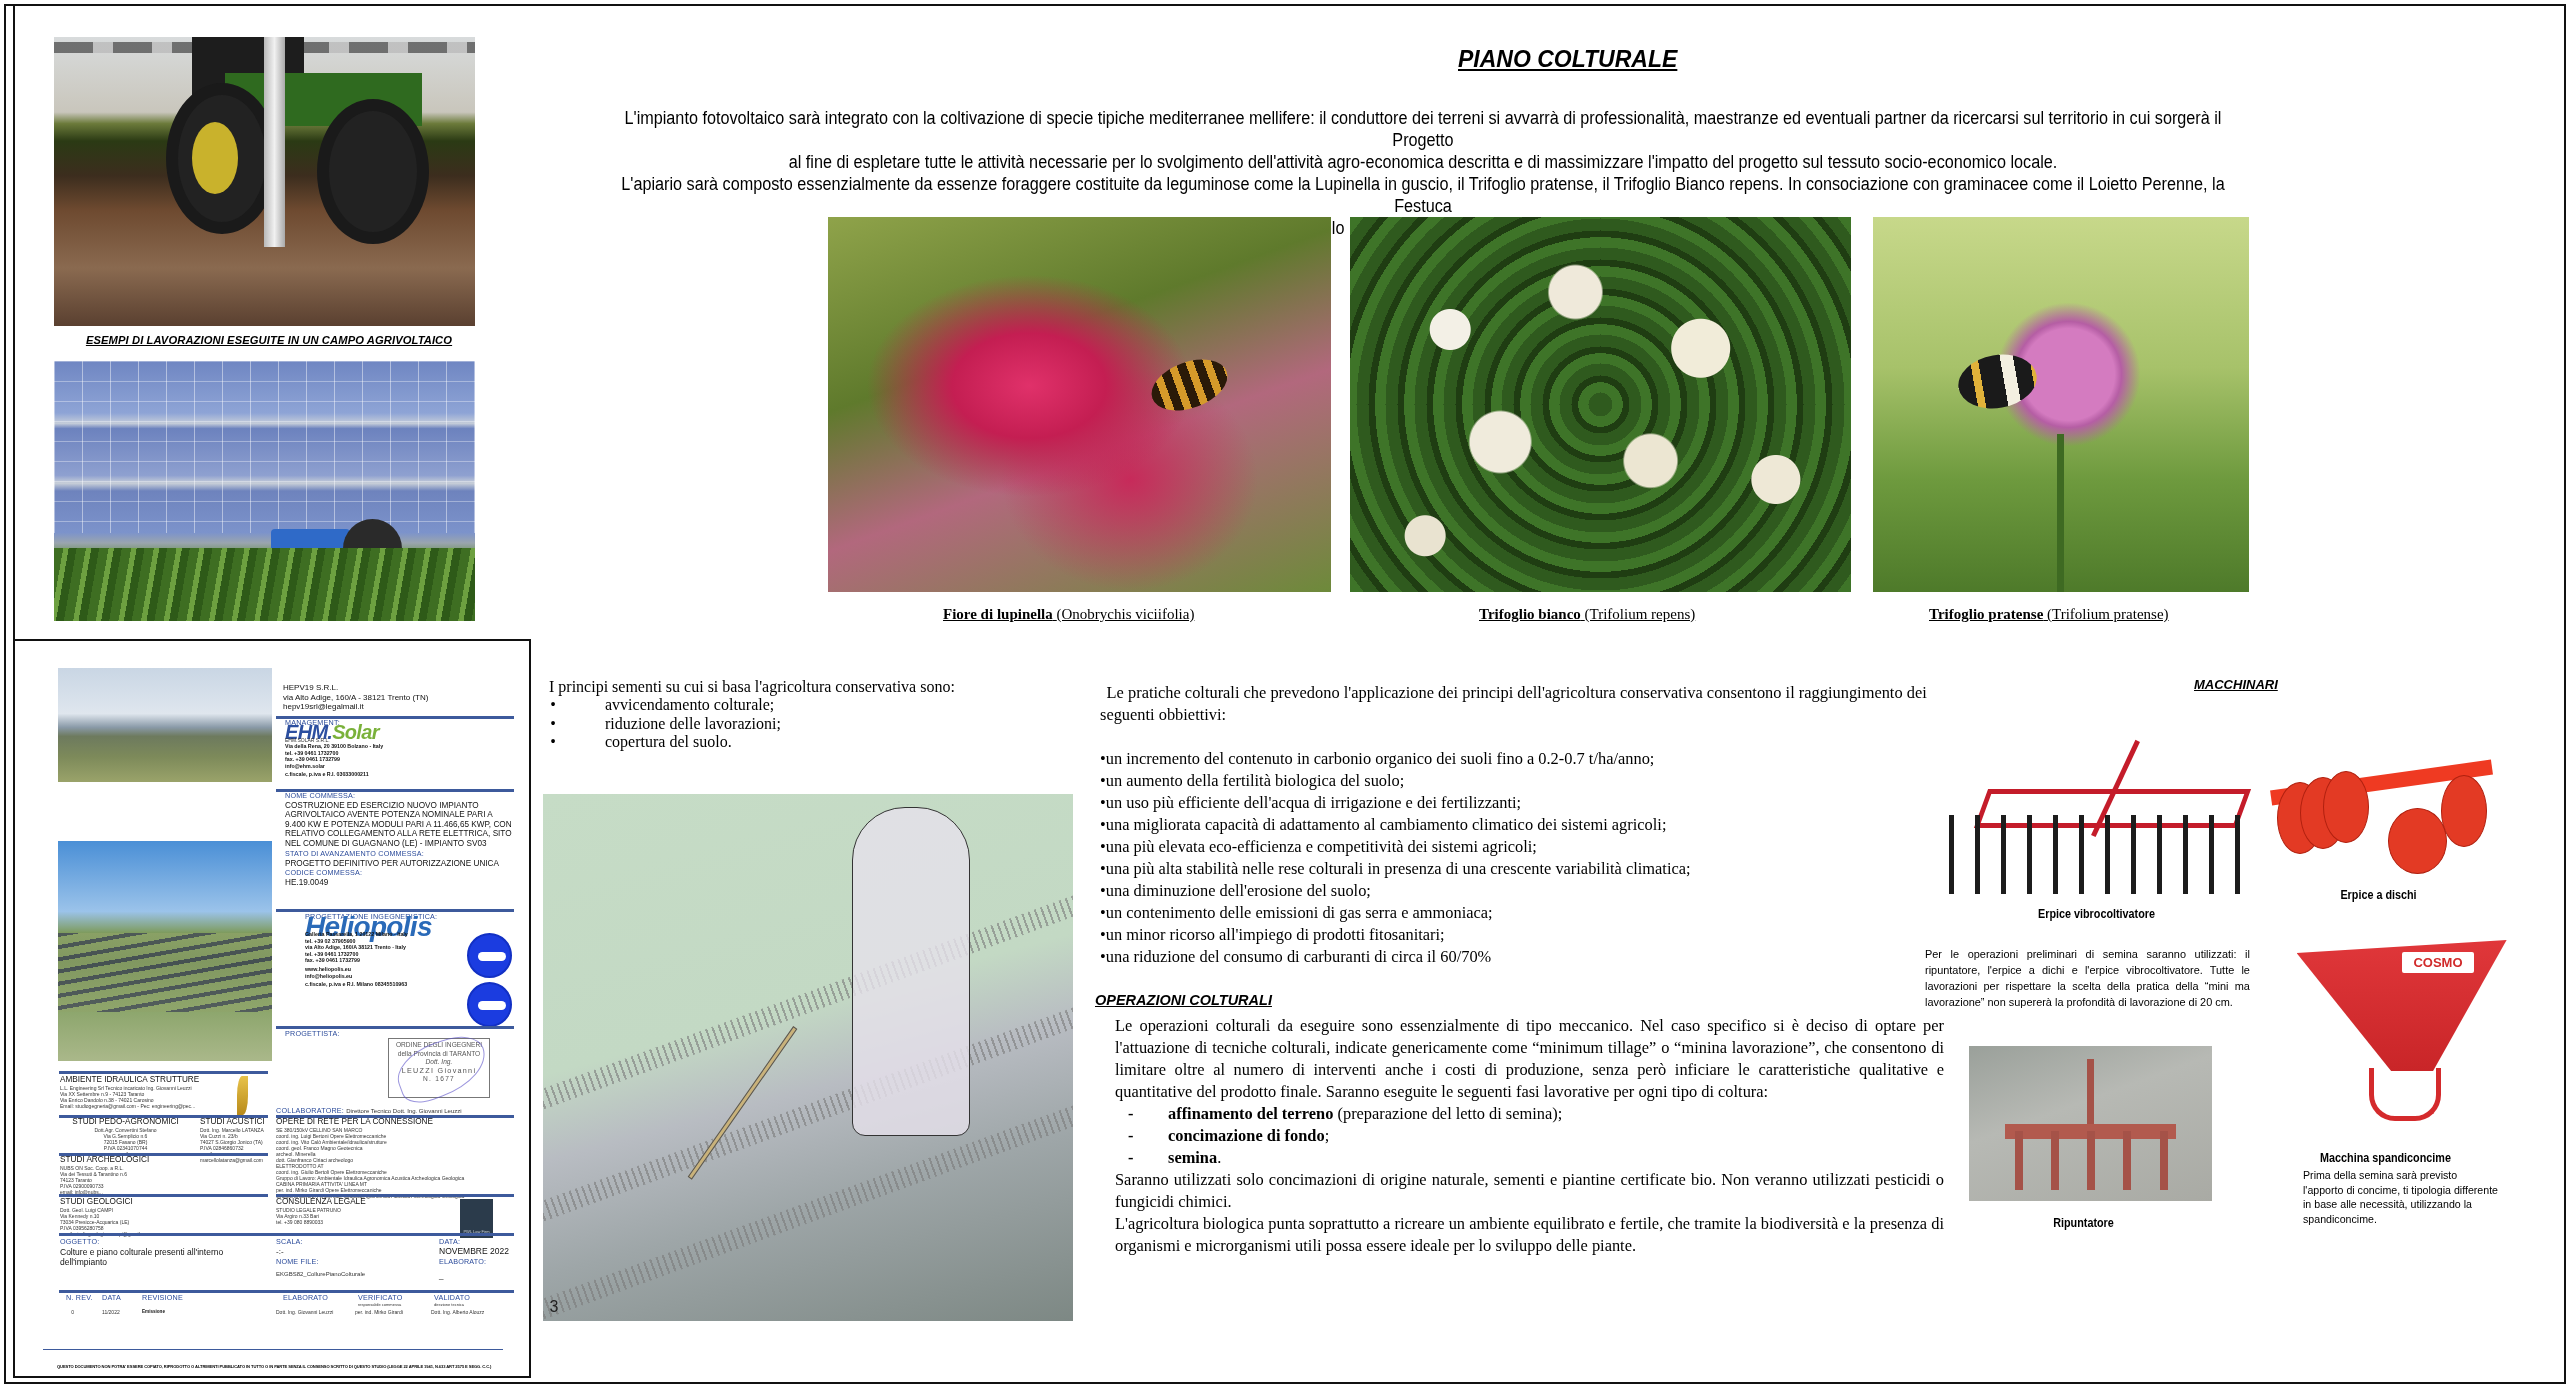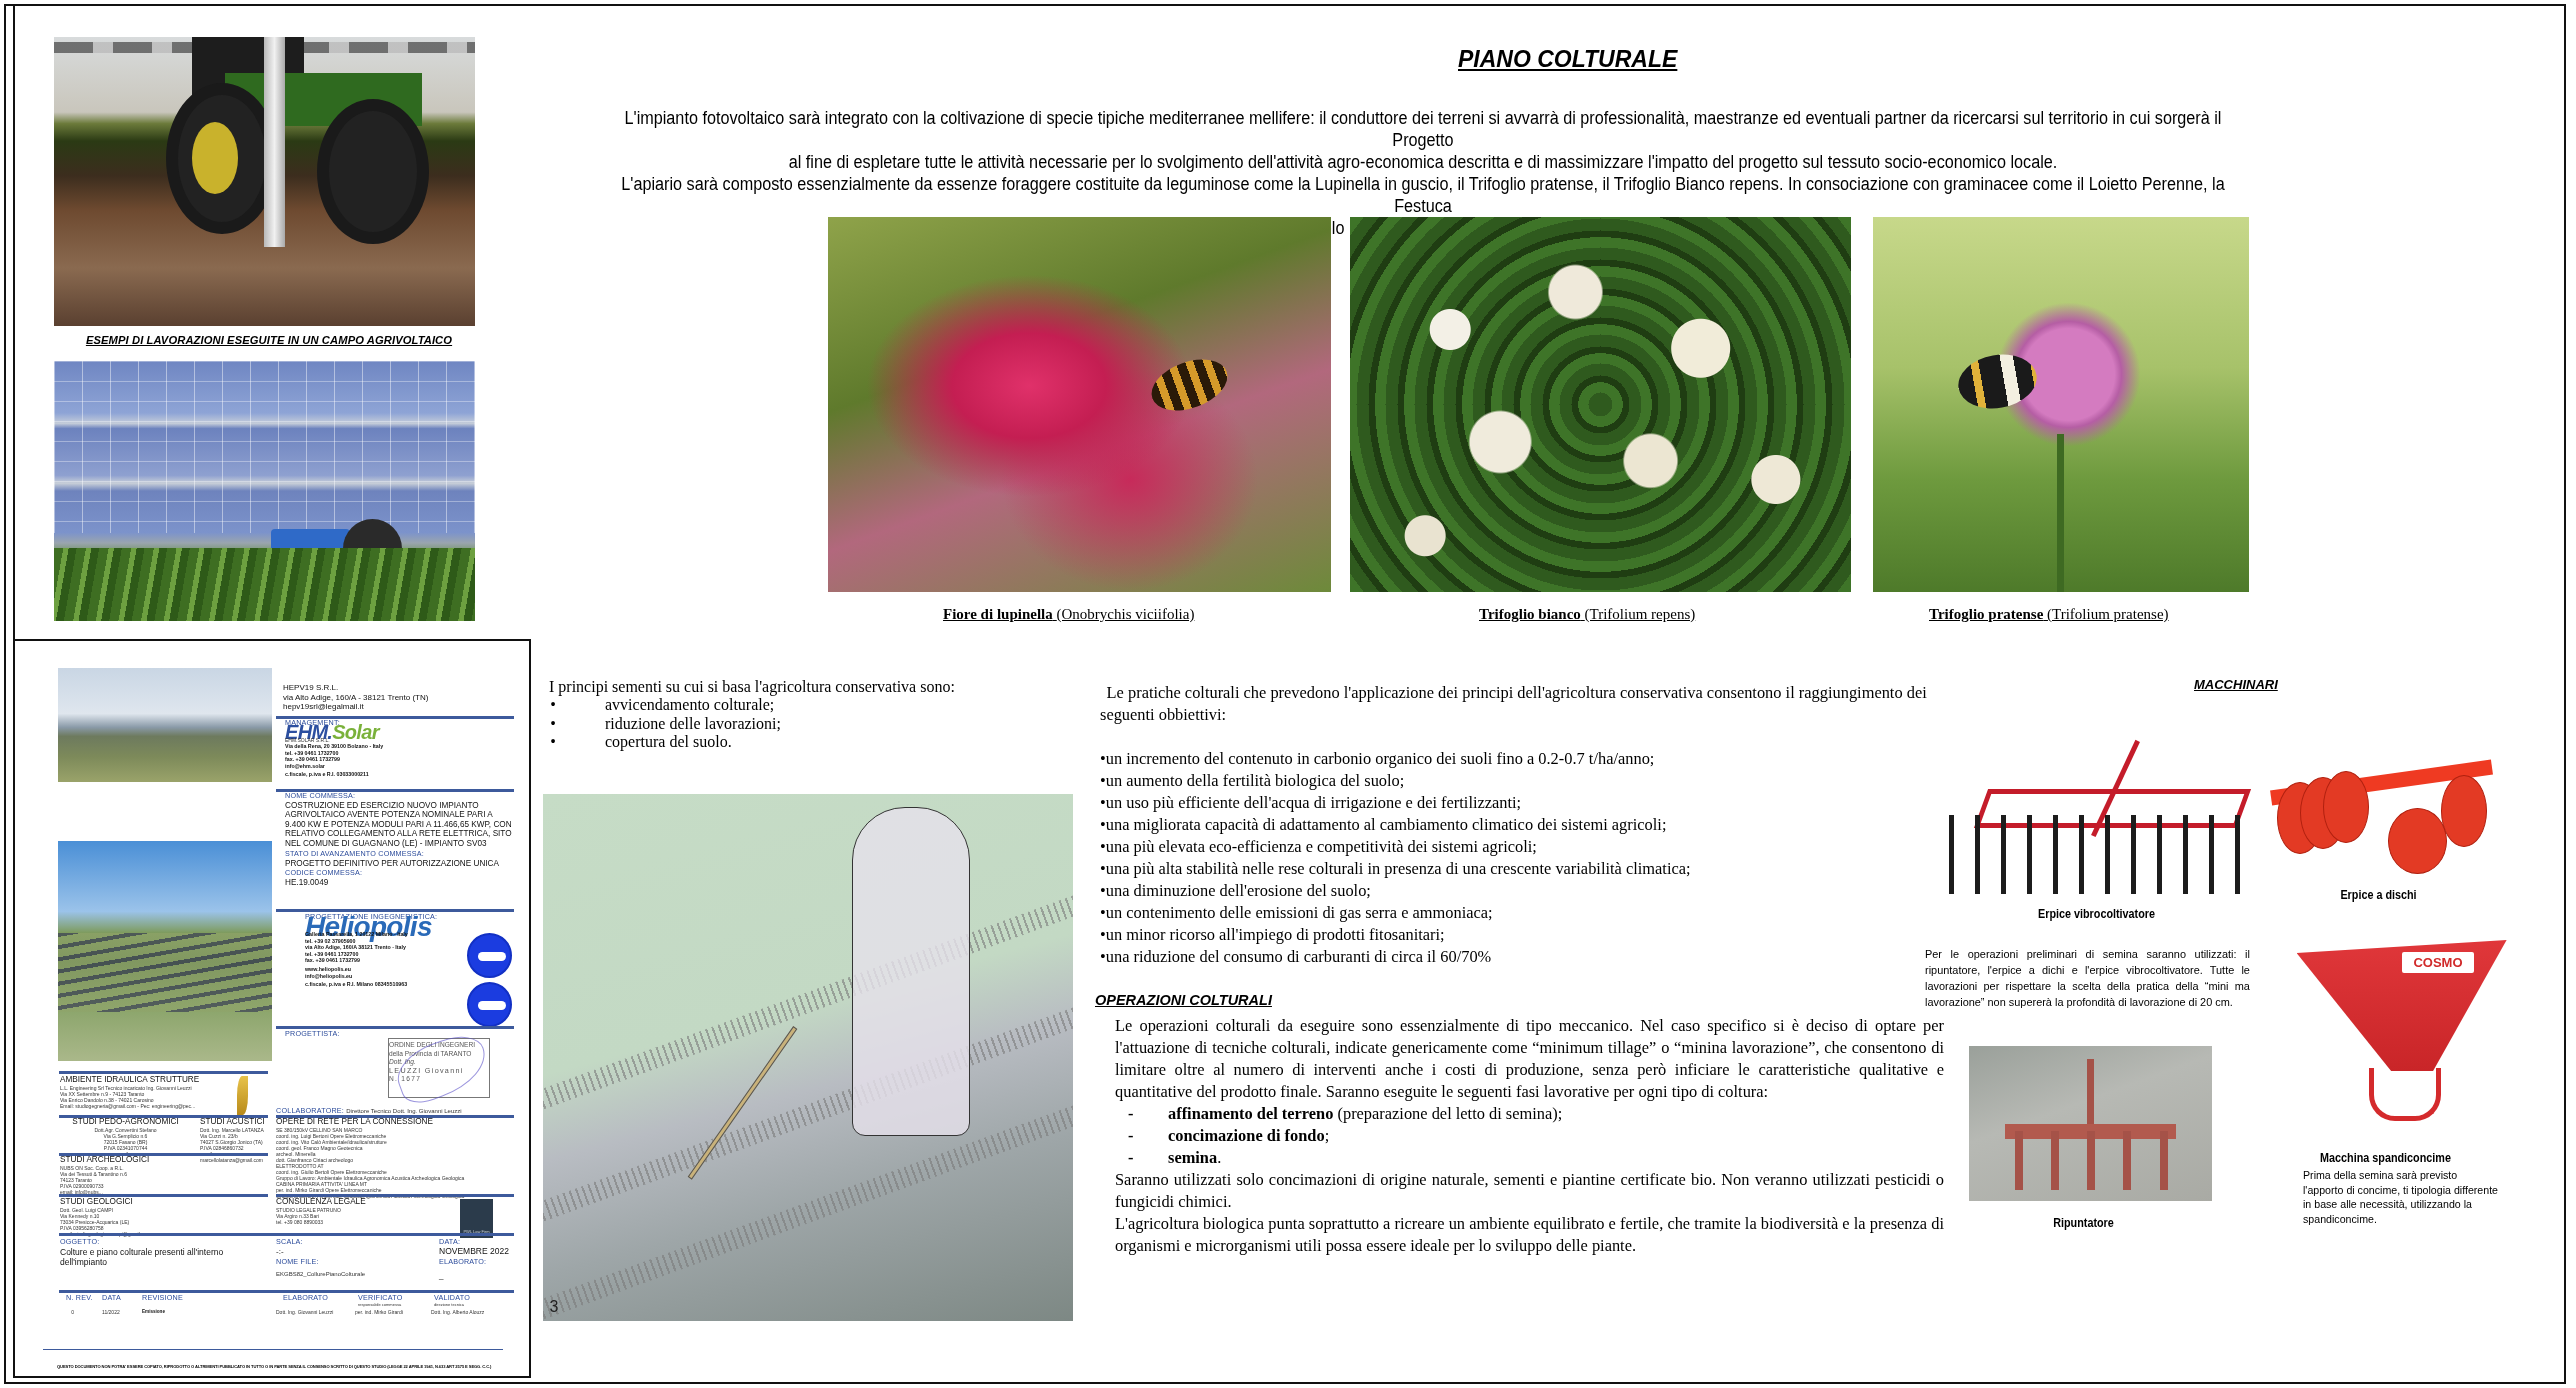--- a/index.html
+++ b/index.html
@@ -72,21 +72,21 @@
   .tb .lbl { color: #2a4a9a; font-size: 7.2px; letter-spacing: 0.2px; }
   .tb .big { font-size: 8.2px; text-transform: uppercase; }
   .tb-rule { position: absolute; height: 2.6px; background: #3d5a9c; }
   .tb-small { font-size: 5px; line-height: 6px; color: #333; }
   .tb-bold { font-weight: bold; font-size: 5.3px; line-height: 6.6px; }
   .ehm-logo { font-size: 20px; font-weight: bold; font-style: italic; color: #2c4fa0; letter-spacing: -0.7px; }
   .ehm-logo span { color: #7ab13a; }
   .helio-logo { font-size: 28px; font-weight: bold; font-style: italic; color: #2a6ab8; letter-spacing: -0.7px; }
   .g-logo { position: absolute; width: 45px; height: 45px; border-radius: 50%; background: #1b3ce0; border: 2px solid #1230c4; }
   .g-logo::after { content: ""; position: absolute; left: 9.2px; top: 17px; width: 28px; height: 9.2px; background: #fff; border-radius: 5.3px; }
-  .stamp { position: absolute; left: 388px; top: 1038px; width: 102px; height: 60px; border: 0.7px solid #777; font-size: 6.6px; color: #555; text-align: left; line-height: 8.5px; padding-top: 2px; }
+  .stamp { position: absolute; left: 388px; top: 1038px; width: 102px; height: 60px; border: 0.7px solid #777; font-size: 6.6px; color: #555; text-align: center; line-height: 8.5px; padding-top: 2px; }
   .stamp .sig { position:absolute; left: 6.6px; top: 3.3px; width: 92px; height: 53px; border: 1.3px solid rgba(90,80,200,.6); border-radius: 50% 40% 60% 30%; transform: rotate(-20deg); }
   .pwl { position: absolute; left: 460px; top: 1199px; width: 33px; height: 39px; background: #2b3b4b; color: #c9d1d9; font-size: 4px; text-align: center; padding-top: 30px; }
   .lis-logo { position: absolute; left: 237px; top: 1076px; width: 10.5px; height: 39px; background: linear-gradient(180deg,#e8c34a,#b88a1a); border-radius: 50% 0 50% 0; }
   .footer-note { position: absolute; left: 57px; top: 1364px; width: 460px; font-size: 4.1px; font-weight: bold; white-space: nowrap; letter-spacing: -0.1px; }
   .tb-bottom-line { position: absolute; left: 43px; top: 1349px; width: 460px; height: 1.3px; background: #3d5a9c; }
 
   
   .principi { position: absolute; left: 549px; top: 678px; font-family: "Liberation Serif", serif; font-size: 16px; line-height: 18.4px; }
   .principi ul { list-style: none; }
   .principi li { position: relative; padding-left: 56px; }

